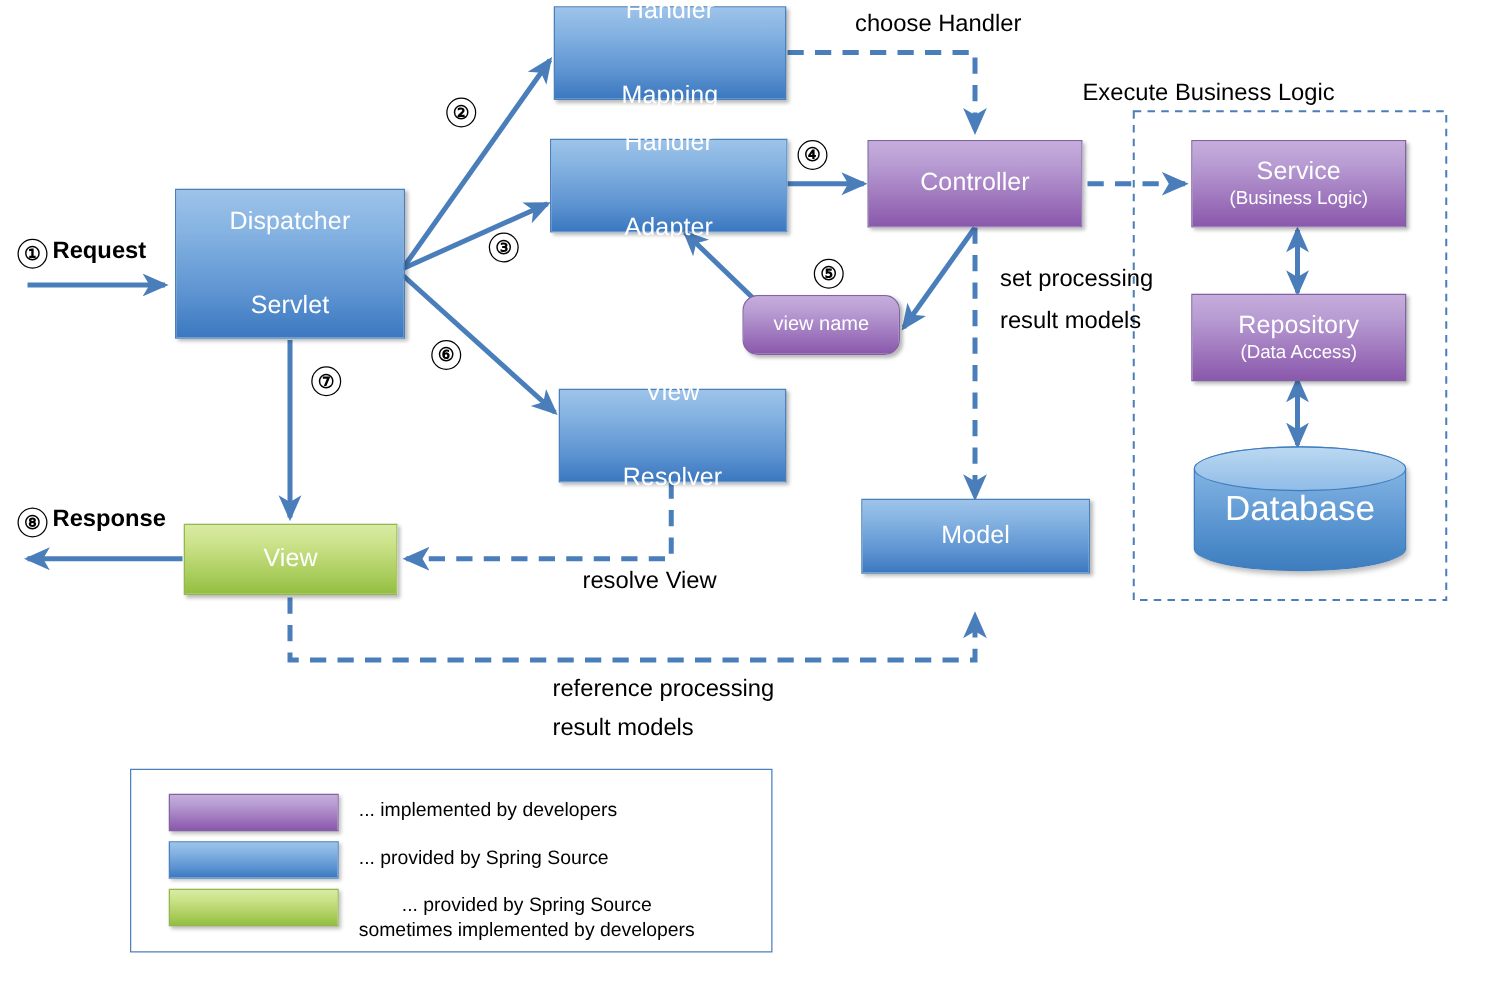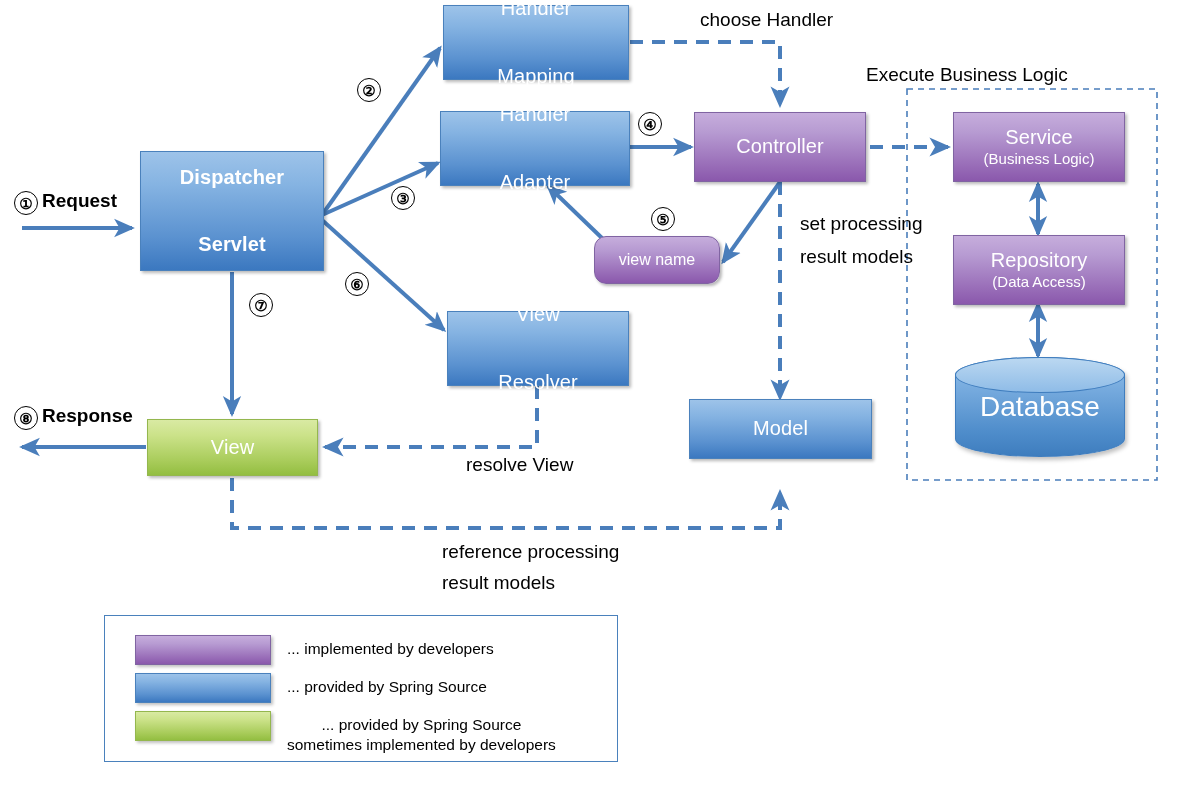--- a/index.html
+++ b/index.html
@@ -134,21 +134,21 @@
       <line x1="780" y1="182" x2="780" y2="398" marker-end="url(#ahd)"></line>
 
       <path d="M537,386 L537,447 L325,447" marker-end="url(#ahd)"></path>
 
       <path d="M232,478 L232,528 L780,528 L780,492" marker-end="url(#ahd)"></path>
     </g>
 
     <rect x="907" y="89" width="250" height="391" fill="none" stroke="#4A7EBB" stroke-width="1.6" stroke-dasharray="6,5"></rect>
   </svg>
 
-  <div class="node blue" style="left:140px;top:151px;width:184px;height:120px;font-weight:bold;">
+  <div class="node blue" style="left:140px;top:151px;width:184px;height:120px;">
     <div class="ttl">Dispatcher</div>
     <div class="ttl">Servlet</div>
   </div>
 
   <div class="node blue" style="left:443px;top:5px;width:186px;height:75px;">
     <div class="ttl">Handler</div>
     <div class="ttl">Mapping</div>
   </div>
 
   <div class="node blue" style="left:440px;top:111px;width:190px;height:75px;">
@@ -196,21 +196,21 @@
   <div class="step" style="left:357px;top:78px;">②</div>
   <div class="step" style="left:391px;top:186px;">③</div>
   <div class="step" style="left:638px;top:112px;">④</div>
   <div class="step" style="left:651px;top:207px;">⑤</div>
   <div class="step" style="left:345px;top:272px;">⑥</div>
   <div class="step" style="left:249px;top:293px;">⑦</div>
   <div class="step" style="left:14px;top:406px;">⑧</div>
 
   <div class="lbl big bold" style="left:42px;top:190px;">Request</div>
   <div class="lbl big bold" style="left:42px;top:405px;">Response</div>
-  <div class="lbl big" style="left:684px;top:9px;margin-left:16px;">choose Handler</div>
+  <div class="lbl big" style="left:684px;top:9px;">choose Handler</div>
   <div class="lbl big" style="left:866px;top:64px;">Execute Business Logic</div>
   <div class="lbl big" style="left:800px;top:213px;">set processing</div>
   <div class="lbl big" style="left:800px;top:246px;">result models</div>
   <div class="lbl big" style="left:466px;top:454px;">resolve View</div>
   <div class="lbl big" style="left:442px;top:541px;">reference processing</div>
   <div class="lbl big" style="left:442px;top:572px;">result models</div>
 
   <div class="legend">
     <div class="legend-row" style="left:30px;top:19px;">
       <div class="swatch purple"></div>

